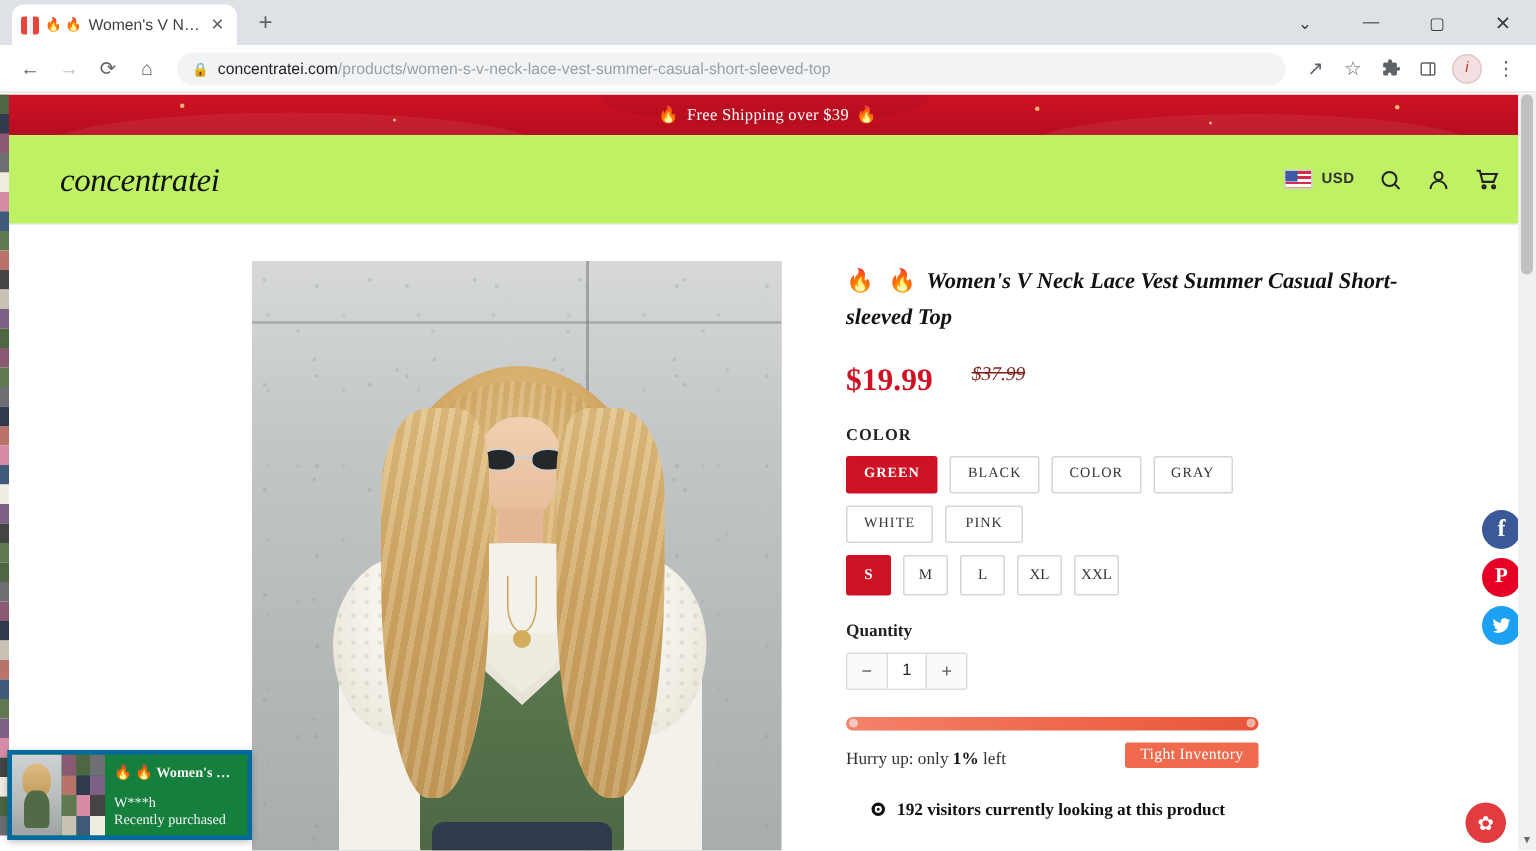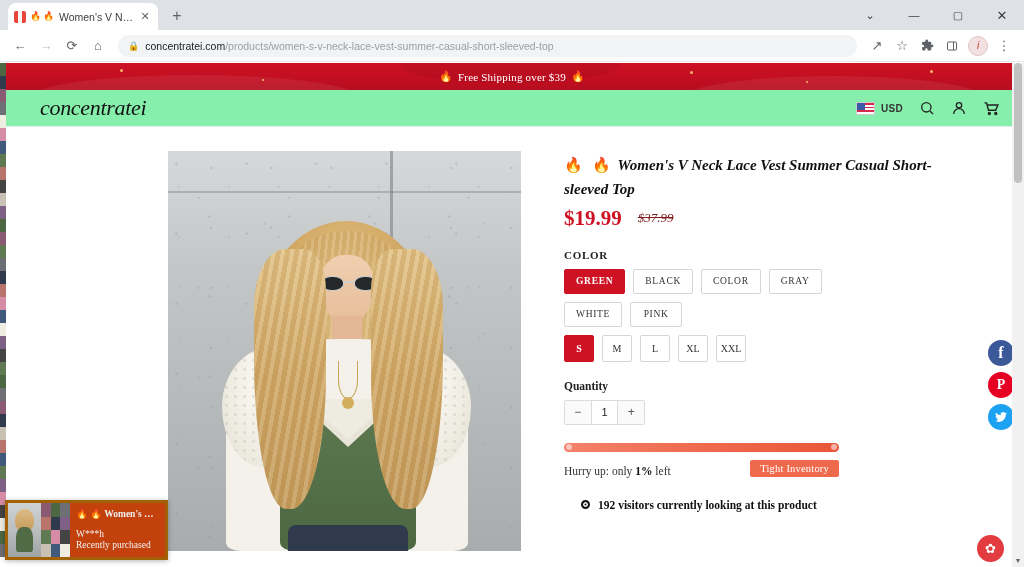--- a/index.html
+++ b/index.html
@@ -160,22 +160,22 @@
   .w2 { width: 300px; height: 44px; right: 40px; top: 13px; }
   .w3 { width: 220px; height: 36px; left: 400px; top: -16px; background: rgba(0,0,0,0.05); }
   .spark {
     position: absolute; z-index: 2;
     background: #ffd27a; border-radius: 50%;
     opacity: .85;
   }
 
   
   .site-header {
-    height: 37px;
-    background: #86efac;
+    height: 60px;
+    background: #bef264;
     border-bottom: 1px solid #ececec;
     display: flex;
     align-items: center;
     padding: 0 24px 0 40px;
   }
   .logo {
     font-family: "Liberation Serif", serif;
     font-style: italic;
     font-size: 22px;
     color: #111;
@@ -347,22 +347,22 @@
   .ptitle {
     font-family: "Liberation Serif", serif;
     font-style: italic;
     font-size: 15px;
     color: #111;
     line-height: 1.62;
     font-weight: 600;
   }
   .ptitle .fires { font-style: normal; letter-spacing: 3px; }
   .prices {
-    margin-top: 4px;
-    display: flex; align-items: center; gap: 16px;
+    margin-top: 16px;
+    display: flex; align-items: flex-start; gap: 26px;
   }
   .price-now {
     font-family: "Liberation Serif", serif;
     font-size: 21px; color: #cf1124; font-weight: 700;
   }
   .price-was {
     font-family: "Liberation Serif", serif;
     font-size: 13px; color: #7f1d1d; text-decoration: line-through; font-style: italic;
   }
   .opt-label {
@@ -475,25 +475,26 @@
     width: 27px; height: 27px; border-radius: 50%;
     background: #e23b40;
     display: flex; align-items: center; justify-content: center;
     color: #fff; font-size: 13px; z-index: 20;
   }
 
   
   .popup {
     position: absolute; left: 5px; bottom: 7px;
     width: 163px; height: 60px;
-    background: #c2410c;
-    border: 3px solid #a16207;
+    background: #15803d;
+    border: 3px solid #0369a1;
     box-shadow: 0 1px 5px rgba(0,0,0,.3);
     display: flex; z-index: 25;
     overflow: hidden;
+    align-items: flex-end;
   }
   .popup-thumb { width: 62px; height: 100%; display: flex; }
   .pt-main {
     width: 33px; height: 100%;
     background: linear-gradient(180deg,#cfd2d3 0%,#b9bcbd 55%,#9fa3a4 100%);
     position: relative;
   }
   .pt-main::before {
     content: ''; position: absolute; left: 7px; top: 6px;
     width: 19px; height: 22px; border-radius: 50% 50% 40% 40%;

